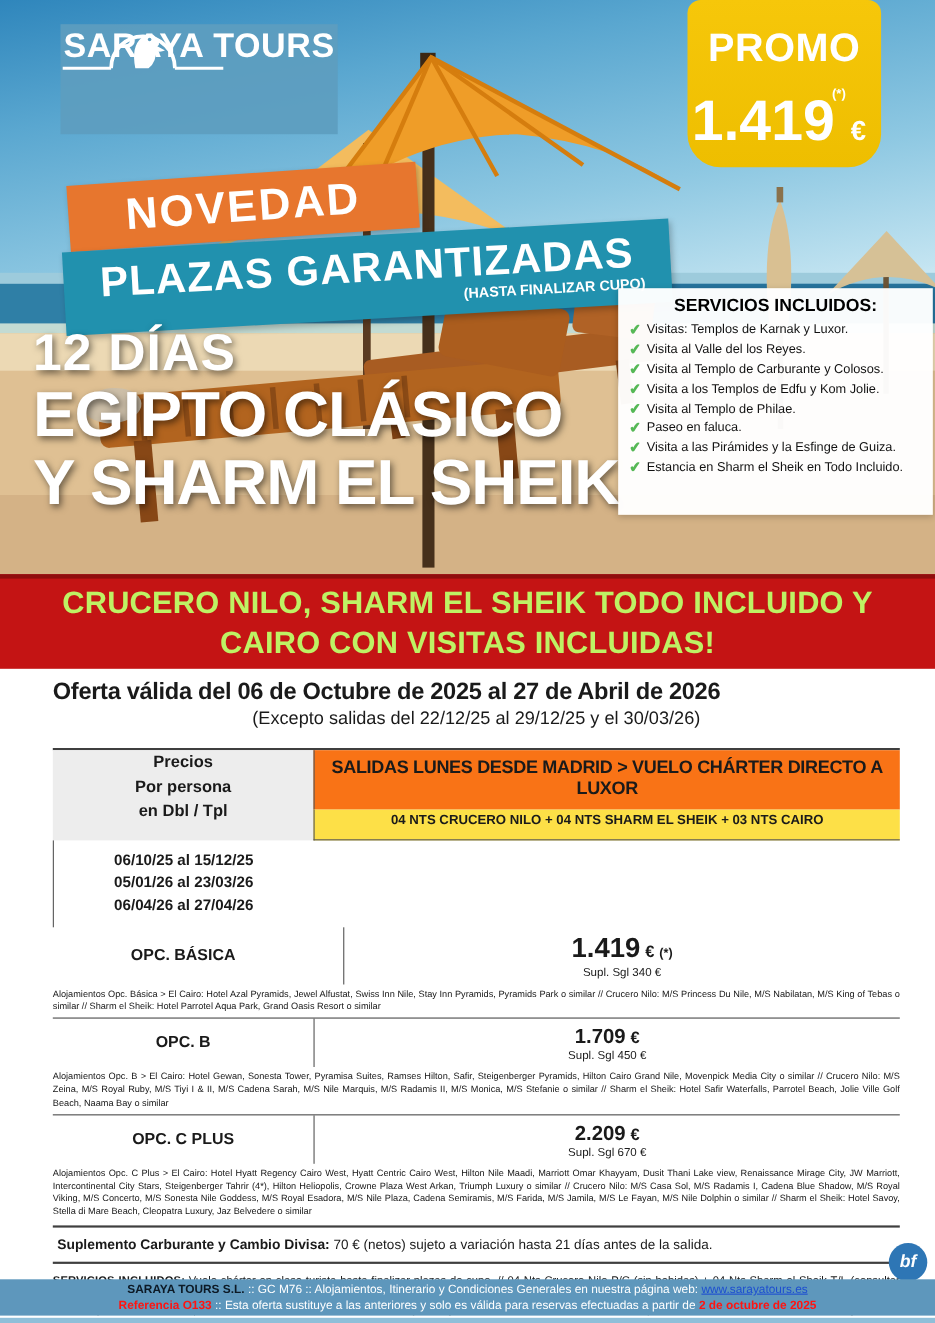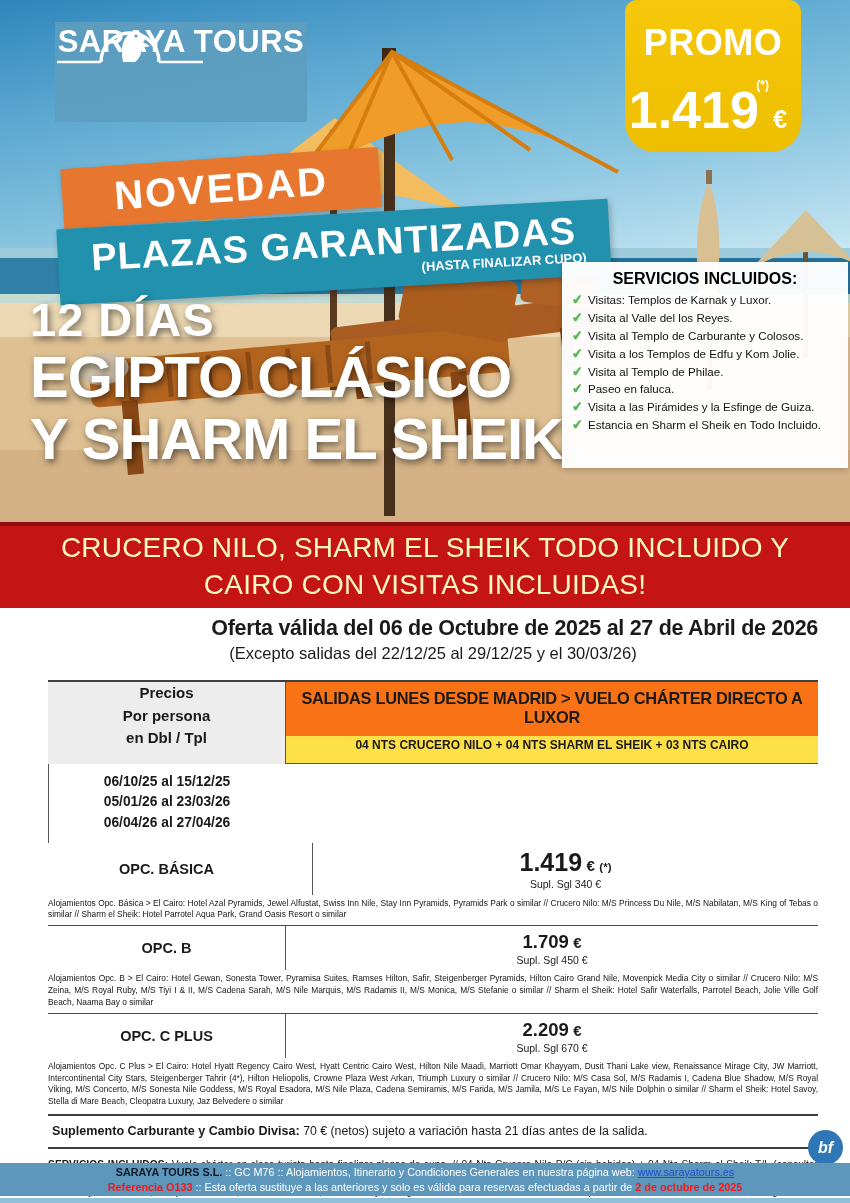--- a/index.html
+++ b/index.html
@@ -43,25 +43,25 @@
         background:rgba(255,255,255,.97);box-shadow:0 2px 6px rgba(0,0,0,.2);
         padding:8px 10px 6px 10px;box-sizing:border-box;}
   .services h3{margin:0 0 5px 0;font-size:16px;text-align:center;color:#000;}
   .srv-item{display:flex;align-items:flex-start;font-size:11.6px;color:#111;margin-bottom:3.4px;line-height:1.25;}
   .check{color:#56b856;font-weight:bold;font-size:13px;margin-right:5px;line-height:1.1;transform:rotate(-6deg);}
 
   
   .redbar{position:absolute;left:0;top:522px;width:850px;height:86px;background:#c41414;
           border-top:4px solid #8f0e0e;box-sizing:border-box;display:flex;flex-direction:column;
           align-items:center;justify-content:center;}
-  .redbar div{color:#fef9c3;font-weight:normal;font-size:28px;line-height:1.32;letter-spacing:.2px;}
+  .redbar div{color:#bef264;font-weight:bold;font-size:28px;line-height:1.32;letter-spacing:.2px;}
 
   
   .content{position:absolute;left:48px;top:616px;width:770px;color:#1a1a1a;}
-  .oferta-t{font-size:21.5px;font-weight:bold;text-align:right;letter-spacing:-.3px;}
+  .oferta-t{font-size:21.5px;font-weight:bold;text-align:left;letter-spacing:-.3px;}
   .oferta-s{font-size:16.5px;text-align:center;margin-top:3px;}
 
   .ptable{margin-top:17px;border-top:2px solid #3f3f3f;}
   .t-head{display:grid;grid-template-columns:237px 1fr;grid-template-rows:auto auto;}
   .t-left{grid-row:1 / span 2;background:#ededed;display:flex;align-items:center;justify-content:center;
           text-align:center;font-weight:bold;font-size:15px;line-height:1.5;padding-bottom:14px;box-sizing:border-box;}
   .t-mainhead{background:#f97316;border-left:1.5px solid #555;text-align:center;
           font-weight:bold;font-size:16.4px;letter-spacing:-.3px;padding:7px 2px 4px;}
   .t-subhead{background:#fde047;border-left:1.5px solid #555;border-bottom:1.5px solid #555;
           text-align:center;font-weight:bold;font-size:12px;padding:2px 0 6px;}

